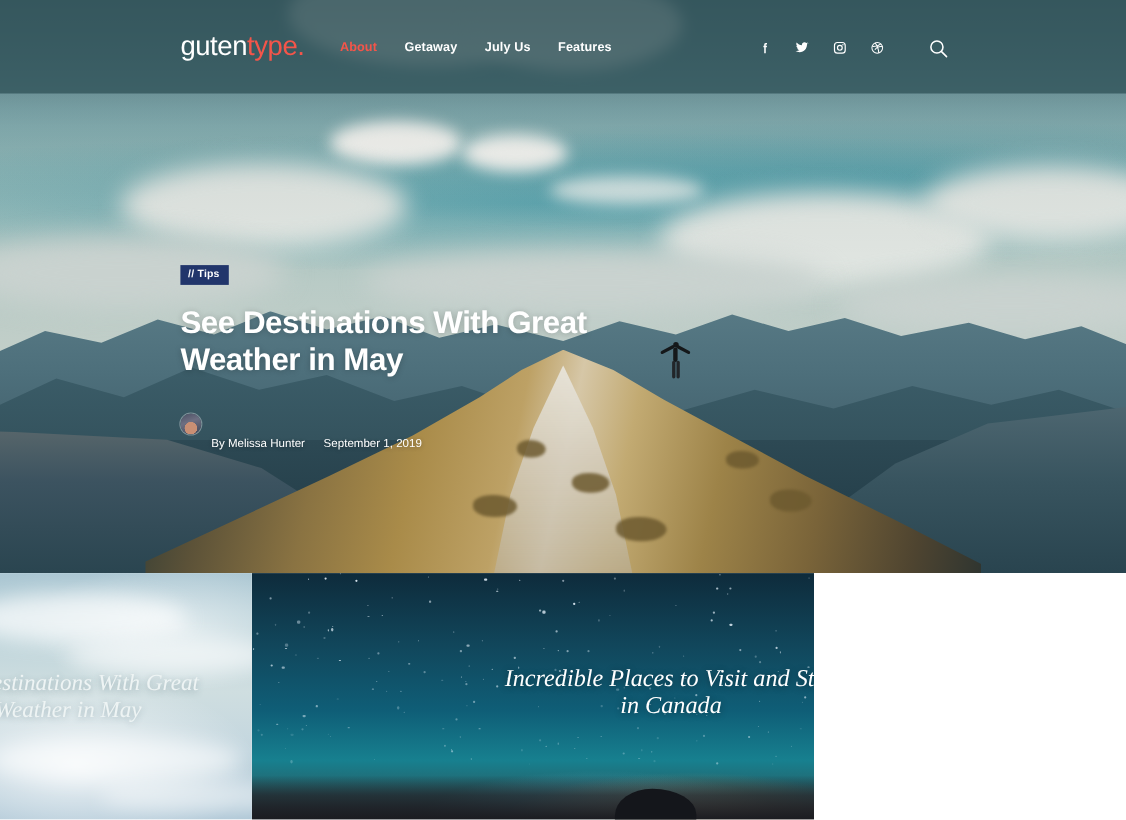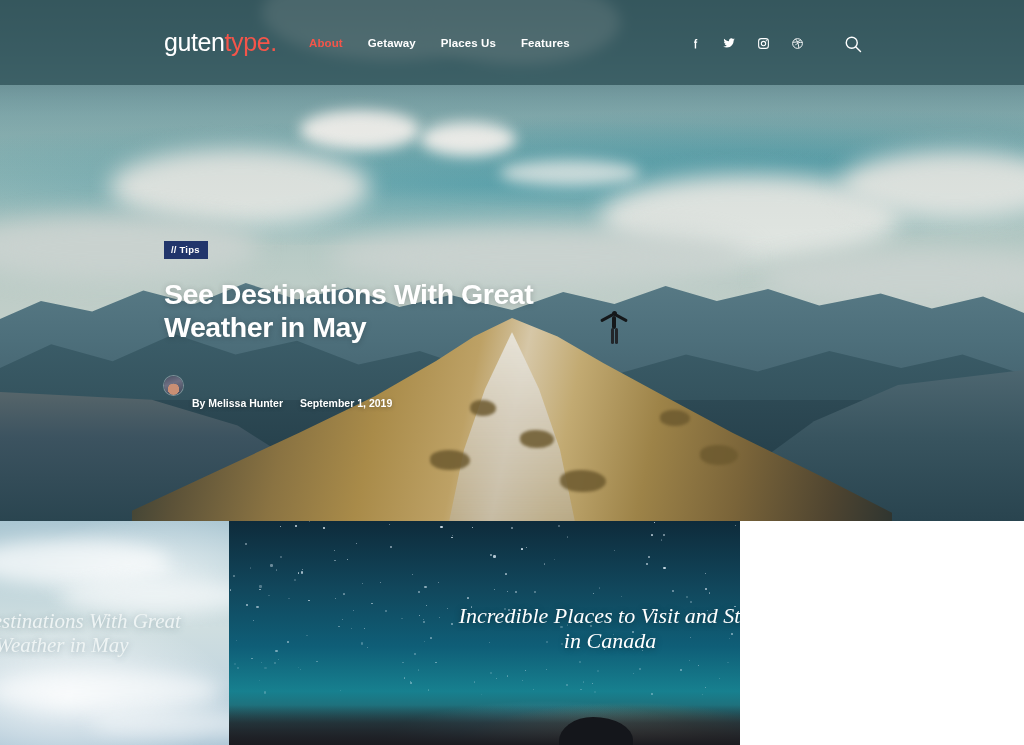--- a/index.html
+++ b/index.html
@@ -200,21 +200,21 @@
   .avatar {
     width:19px; height:19px; border-radius:50%;
     background:
       radial-gradient(circle at 50% 70%, #c98f74 0%, #c98f74 34%, rgba(201,143,116,0) 36%),
       linear-gradient(160deg,#4a4f63 0%,#6e6f82 40%,#3e4456 100%);
     box-shadow:0 0 0 1px rgba(255,255,255,.35);
     flex:none;
   }
   .byline .meta {
     display:flex; align-items:flex-end; gap:17px;
-    font-size:10.5px; font-weight:700; color:#ffffff;
+    font-size:10.5px; font-weight:400; color:#ffffff;
     text-shadow:0 1px 4px rgba(0,0,0,.3);
     white-space:nowrap;
     margin-top:35px;
   }
 
   
   .cards {
     position:absolute; left:0; top:521px; width:1024px; height:224px;
     display:flex;
   }
@@ -374,21 +374,21 @@
 
   <div class="header">
     <div class="header-inner">
       <div class="logo">
         <span class="g">guten</span><span class="t">type.</span>
       </div>
 
       <nav class="nav">
         <a href="#" class="active">About</a>
         <a href="#">Getaway</a>
-        <a href="#">Places Us</a>
+        <a href="#">July Us</a>
         <a href="#">Features</a>
       </nav>
 
       <div class="social">
         <span>
           <svg width="13" height="13" viewBox="0 0 24 24" fill="currentColor">
               <path d="M15.3 8.4h-2.1V7c0-.6.4-.8.7-.8h1.4V3.9h-2c-2.2 0-2.7 1.6-2.7 2.7v1.8H9.2v2.4h1.4V21h2.6v-10.2h1.8l.3-2.4z"></path>
             </svg>
         </span>
         <span>

